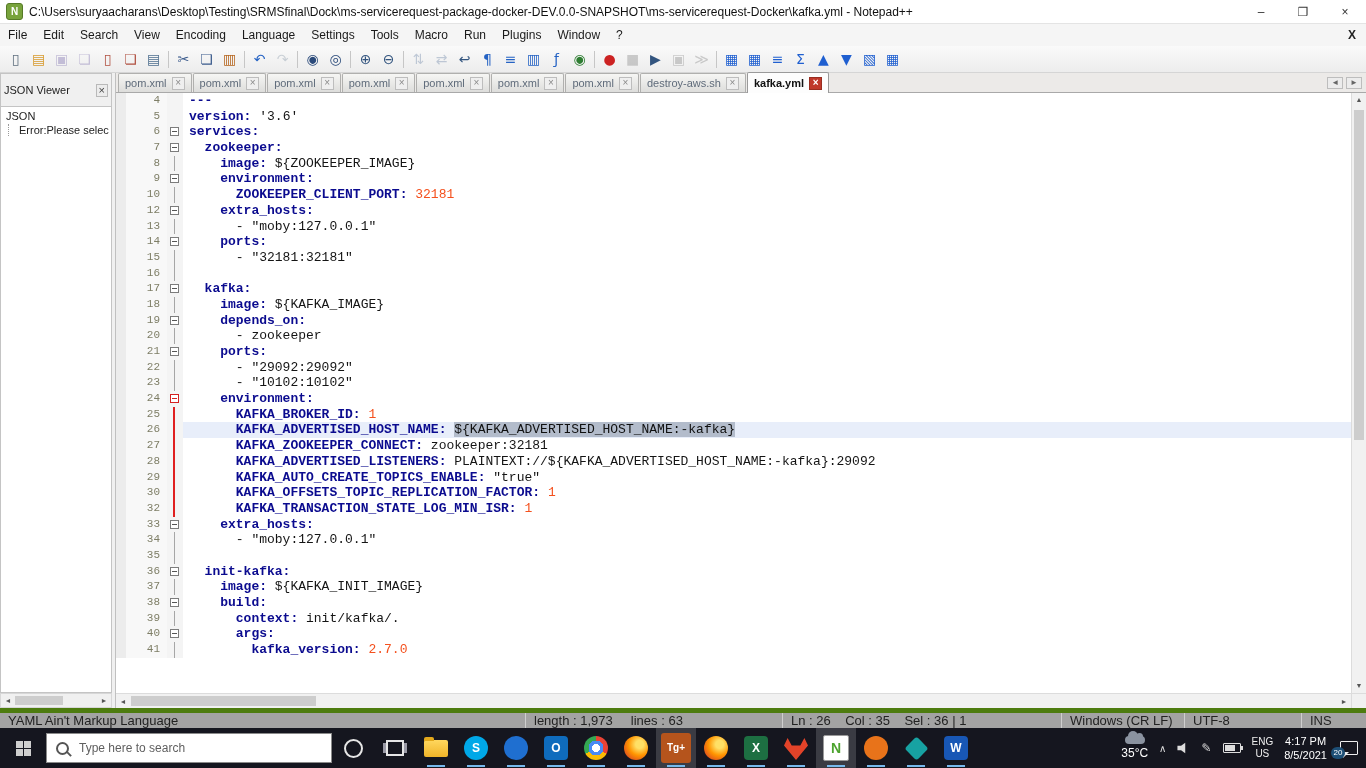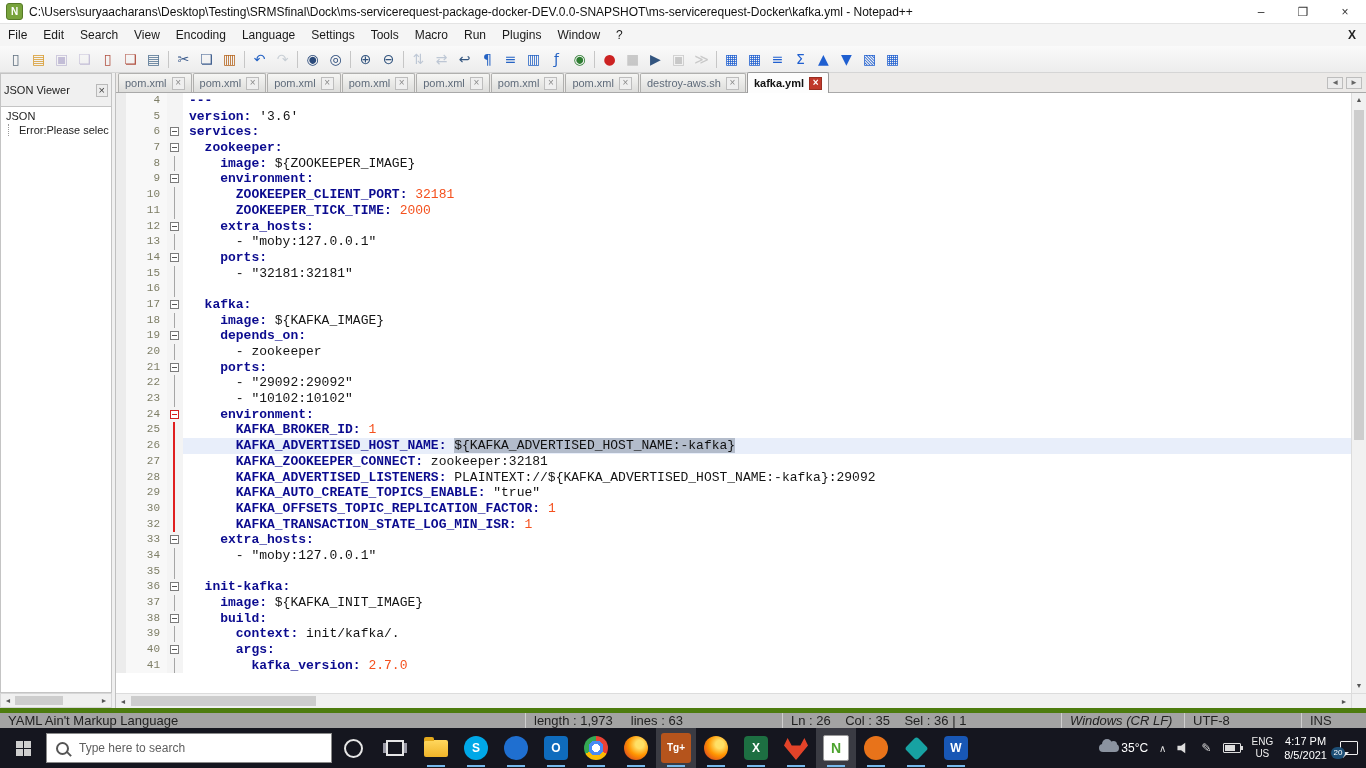--- a/index.html
+++ b/index.html
@@ -89,21 +89,21 @@
   .hscroll .arr.r{margin-left:auto;}
   .hscroll .thumb{position:absolute;left:15px;width:185px;top:2px;bottom:2px;background:#cdcdcd;}
   .corner{width:15px;background:#f1f1f1;border-top:1px solid #dcdcdc;border-left:1px solid #dcdcdc;box-sizing:border-box;}
 
   
   .statusbar{height:20px;flex:0 0 20px;display:flex;background:#a3a3a3;border-top:5px solid #4d7c0f;font-size:13px;color:#222;box-sizing:border-box;}
   .seg{display:flex;align-items:center;padding:0 8px;border-right:1px solid #cfcfcf;white-space:pre;overflow:hidden;}
   .seg.doctype{flex:1;}
   .seg.len{width:240px;flex:0 0 auto;}
   .seg.pos{width:262px;flex:0 0 auto;}
-  .seg.eol{width:106px;flex:0 0 auto;font-style:italic;}
+  .seg.eol{width:106px;flex:0 0 auto;}
   .seg.enc{width:100px;flex:0 0 auto;}
   .seg.ins{width:48px;flex:0 0 auto;border-right:none;}
 
   
   .taskbar{position:absolute;left:0;bottom:0;width:1366px;height:40px;background:var(--taskbar_bg);display:flex;align-items:center;color:#eee;}
   .start{width:46px;height:40px;display:flex;align-items:center;justify-content:center;}
   .winlogo{display:grid;grid-template-columns:7px 7px;grid-template-rows:7px 7px;gap:1px;}
   .winlogo i{background:#cfcfcf;display:block;}
   .searchbox{width:286px;height:30px;background:#fff;border:1px solid #8a8a8a;display:flex;align-items:center;gap:8px;padding:0 9px;box-sizing:border-box;}
   .mag{width:9px;height:9px;border:2px solid #555;border-radius:50%;position:relative;flex:0 0 auto;}
@@ -128,21 +128,21 @@
   .app-ic.folder::before{content:'';position:absolute;top:-3px;left:0;width:10px;height:4px;background:#e3a81c;border-radius:2px 2px 0 0;}
   .app-ic.chrome{border-radius:50%;background:radial-gradient(circle,#fff 0 4px,#4a8af4 4px 7.5px,rgba(0,0,0,0) 7.5px),
                  conic-gradient(#ea4335 0 120deg,#fbbc05 120deg 240deg,#34a853 240deg 360deg);}
   .app-ic.firefox{border-radius:50%;background:radial-gradient(circle at 65% 35%,#ffe066 0 18%,#ff9500 50%,#e0521d 80%);}
   .app-ic.gitlab{background:#e24329;clip-path:polygon(50% 100%,0 40%,15% 8%,32% 40%,68% 40%,85% 8%,100% 40%);border-radius:0;}
   .app-ic.npp{background:#fff;border:1px solid #9a9a9a;border-radius:2px;}
   .app-ic.npp span{color:#4ca32e;font-size:14px;}
   .app-ic.diamond{width:17px;height:17px;transform:rotate(45deg);border-radius:3px;}
 
   .tray{margin-left:auto;display:flex;align-items:center;gap:11px;padding-right:8px;height:40px;}
-  .weather{display:flex;align-items:center;gap:2px;}
+  .weather{display:flex;align-items:center;gap:2px;flex-direction:column;}
   .cloud{width:20px;height:8px;background:#8b93a0;border-radius:8px;position:relative;}
   .cloud::before{content:'';position:absolute;width:10px;height:10px;background:#8b93a0;border-radius:50%;top:-5px;left:3px;}
   .cloud::after{content:'';position:absolute;width:7px;height:7px;background:#8b93a0;border-radius:50%;top:-3px;left:11px;}
   .temp{font-size:12px;color:#fff;}
   .chev{font-size:10px;color:#ddd;}
   .vol{width:13px;height:12px;background:#ddd;clip-path:polygon(0 32%,28% 32%,60% 6%,60% 94%,28% 68%,0 68%);position:relative;}
   .pen{font-size:12px;color:#ddd;font-family:"DejaVu Sans",sans-serif;}
   .battery{width:16px;height:8px;border:1px solid #ddd;border-radius:1px;position:relative;}
   .battery::after{content:'';position:absolute;right:-3px;top:2px;width:2px;height:4px;background:#ddd;}
   .battery::before{content:'';position:absolute;left:1px;top:1px;bottom:1px;width:10px;background:#ddd;}
@@ -303,21 +303,20 @@
         </div>
         <div class="editor-body">
           <div class="code-area">
               <div class="row"><span class="bm"></span><span class="num">4</span><span class="fold"></span><span class="code"><span class="seg-k">---</span></span></div>
               <div class="row"><span class="bm"></span><span class="num">5</span><span class="fold"></span><span class="code"><span class="seg-k">version:</span><span class="seg-p"> '3.6'</span></span></div>
               <div class="row"><span class="bm"></span><span class="num">6</span><span class="fold"><i class="fbox"></i></span><span class="code"><span class="seg-k">services:</span></span></div>
               <div class="row"><span class="bm"></span><span class="num">7</span><span class="fold"><i class="fbox"></i></span><span class="code"><span class="seg-k">  zookeeper:</span></span></div>
               <div class="row"><span class="bm"></span><span class="num">8</span><span class="fold"><i class="fline"></i></span><span class="code"><span class="seg-k">    image:</span><span class="seg-p"> ${ZOOKEEPER_IMAGE}</span></span></div>
               <div class="row"><span class="bm"></span><span class="num">9</span><span class="fold"><i class="fbox"></i></span><span class="code"><span class="seg-k">    environment:</span></span></div>
               <div class="row"><span class="bm"></span><span class="num">10</span><span class="fold"><i class="fline"></i></span><span class="code"><span class="seg-k">      ZOOKEEPER_CLIENT_PORT:</span><span class="seg-p"> </span><span class="seg-n">32181</span></span></div>
-              <div class="row"><span class="bm"></span><span class="num">11</span><span class="fold"><i class="fline"></i></span><span class="code"><span class="seg-k">      ZOOKEEPER_TICK_TIME:</span><span class="seg-p"> </span><span class="seg-n">2000</span></span></div>
               <div class="row"><span class="bm"></span><span class="num">12</span><span class="fold"><i class="fbox"></i></span><span class="code"><span class="seg-k">    extra_hosts:</span></span></div>
               <div class="row"><span class="bm"></span><span class="num">13</span><span class="fold"><i class="fline"></i></span><span class="code"><span class="seg-p">      - "moby:127.0.0.1"</span></span></div>
               <div class="row"><span class="bm"></span><span class="num">14</span><span class="fold"><i class="fbox"></i></span><span class="code"><span class="seg-k">    ports:</span></span></div>
               <div class="row"><span class="bm"></span><span class="num">15</span><span class="fold"><i class="fline"></i></span><span class="code"><span class="seg-p">      - "32181:32181"</span></span></div>
               <div class="row"><span class="bm"></span><span class="num">16</span><span class="fold"><i class="fline"></i></span><span class="code"><span class="seg-p"></span></span></div>
               <div class="row"><span class="bm"></span><span class="num">17</span><span class="fold"><i class="fbox"></i></span><span class="code"><span class="seg-k">  kafka:</span></span></div>
               <div class="row"><span class="bm"></span><span class="num">18</span><span class="fold"><i class="fline"></i></span><span class="code"><span class="seg-k">    image:</span><span class="seg-p"> ${KAFKA_IMAGE}</span></span></div>
               <div class="row"><span class="bm"></span><span class="num">19</span><span class="fold"><i class="fbox"></i></span><span class="code"><span class="seg-k">    depends_on:</span></span></div>
               <div class="row"><span class="bm"></span><span class="num">20</span><span class="fold"><i class="fline"></i></span><span class="code"><span class="seg-p">      - zookeeper</span></span></div>
               <div class="row"><span class="bm"></span><span class="num">21</span><span class="fold"><i class="fbox"></i></span><span class="code"><span class="seg-k">    ports:</span></span></div>

